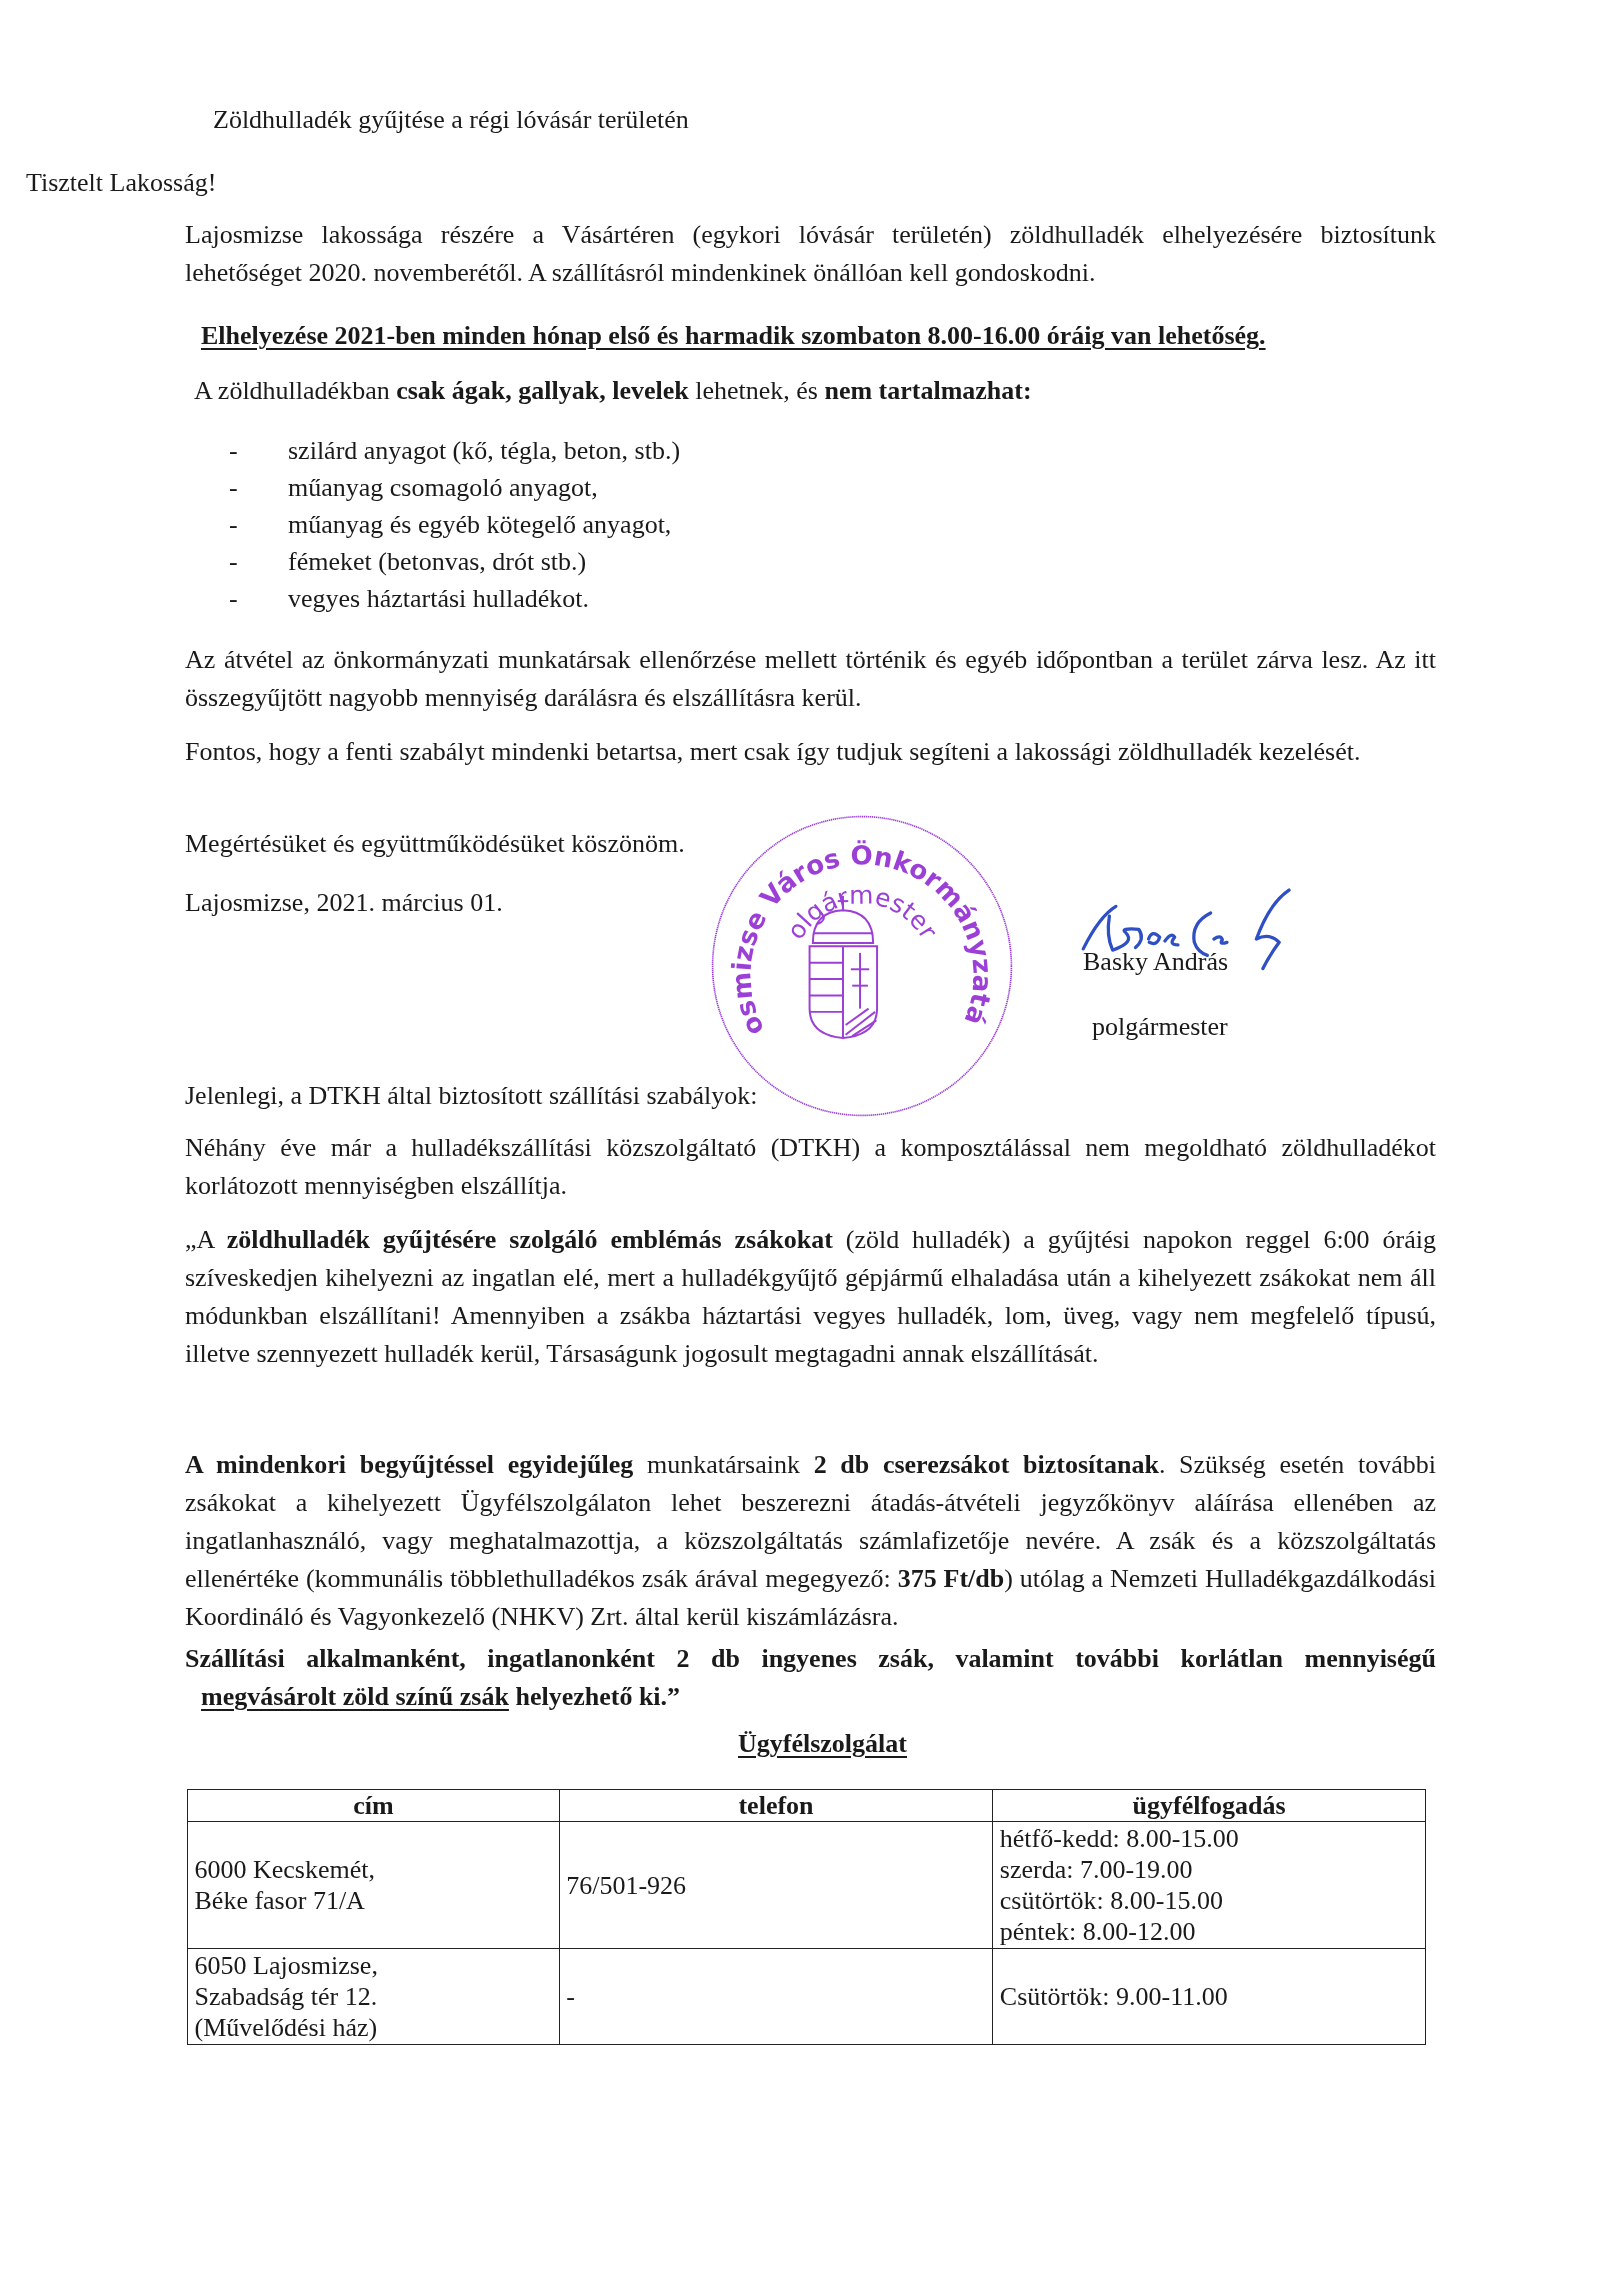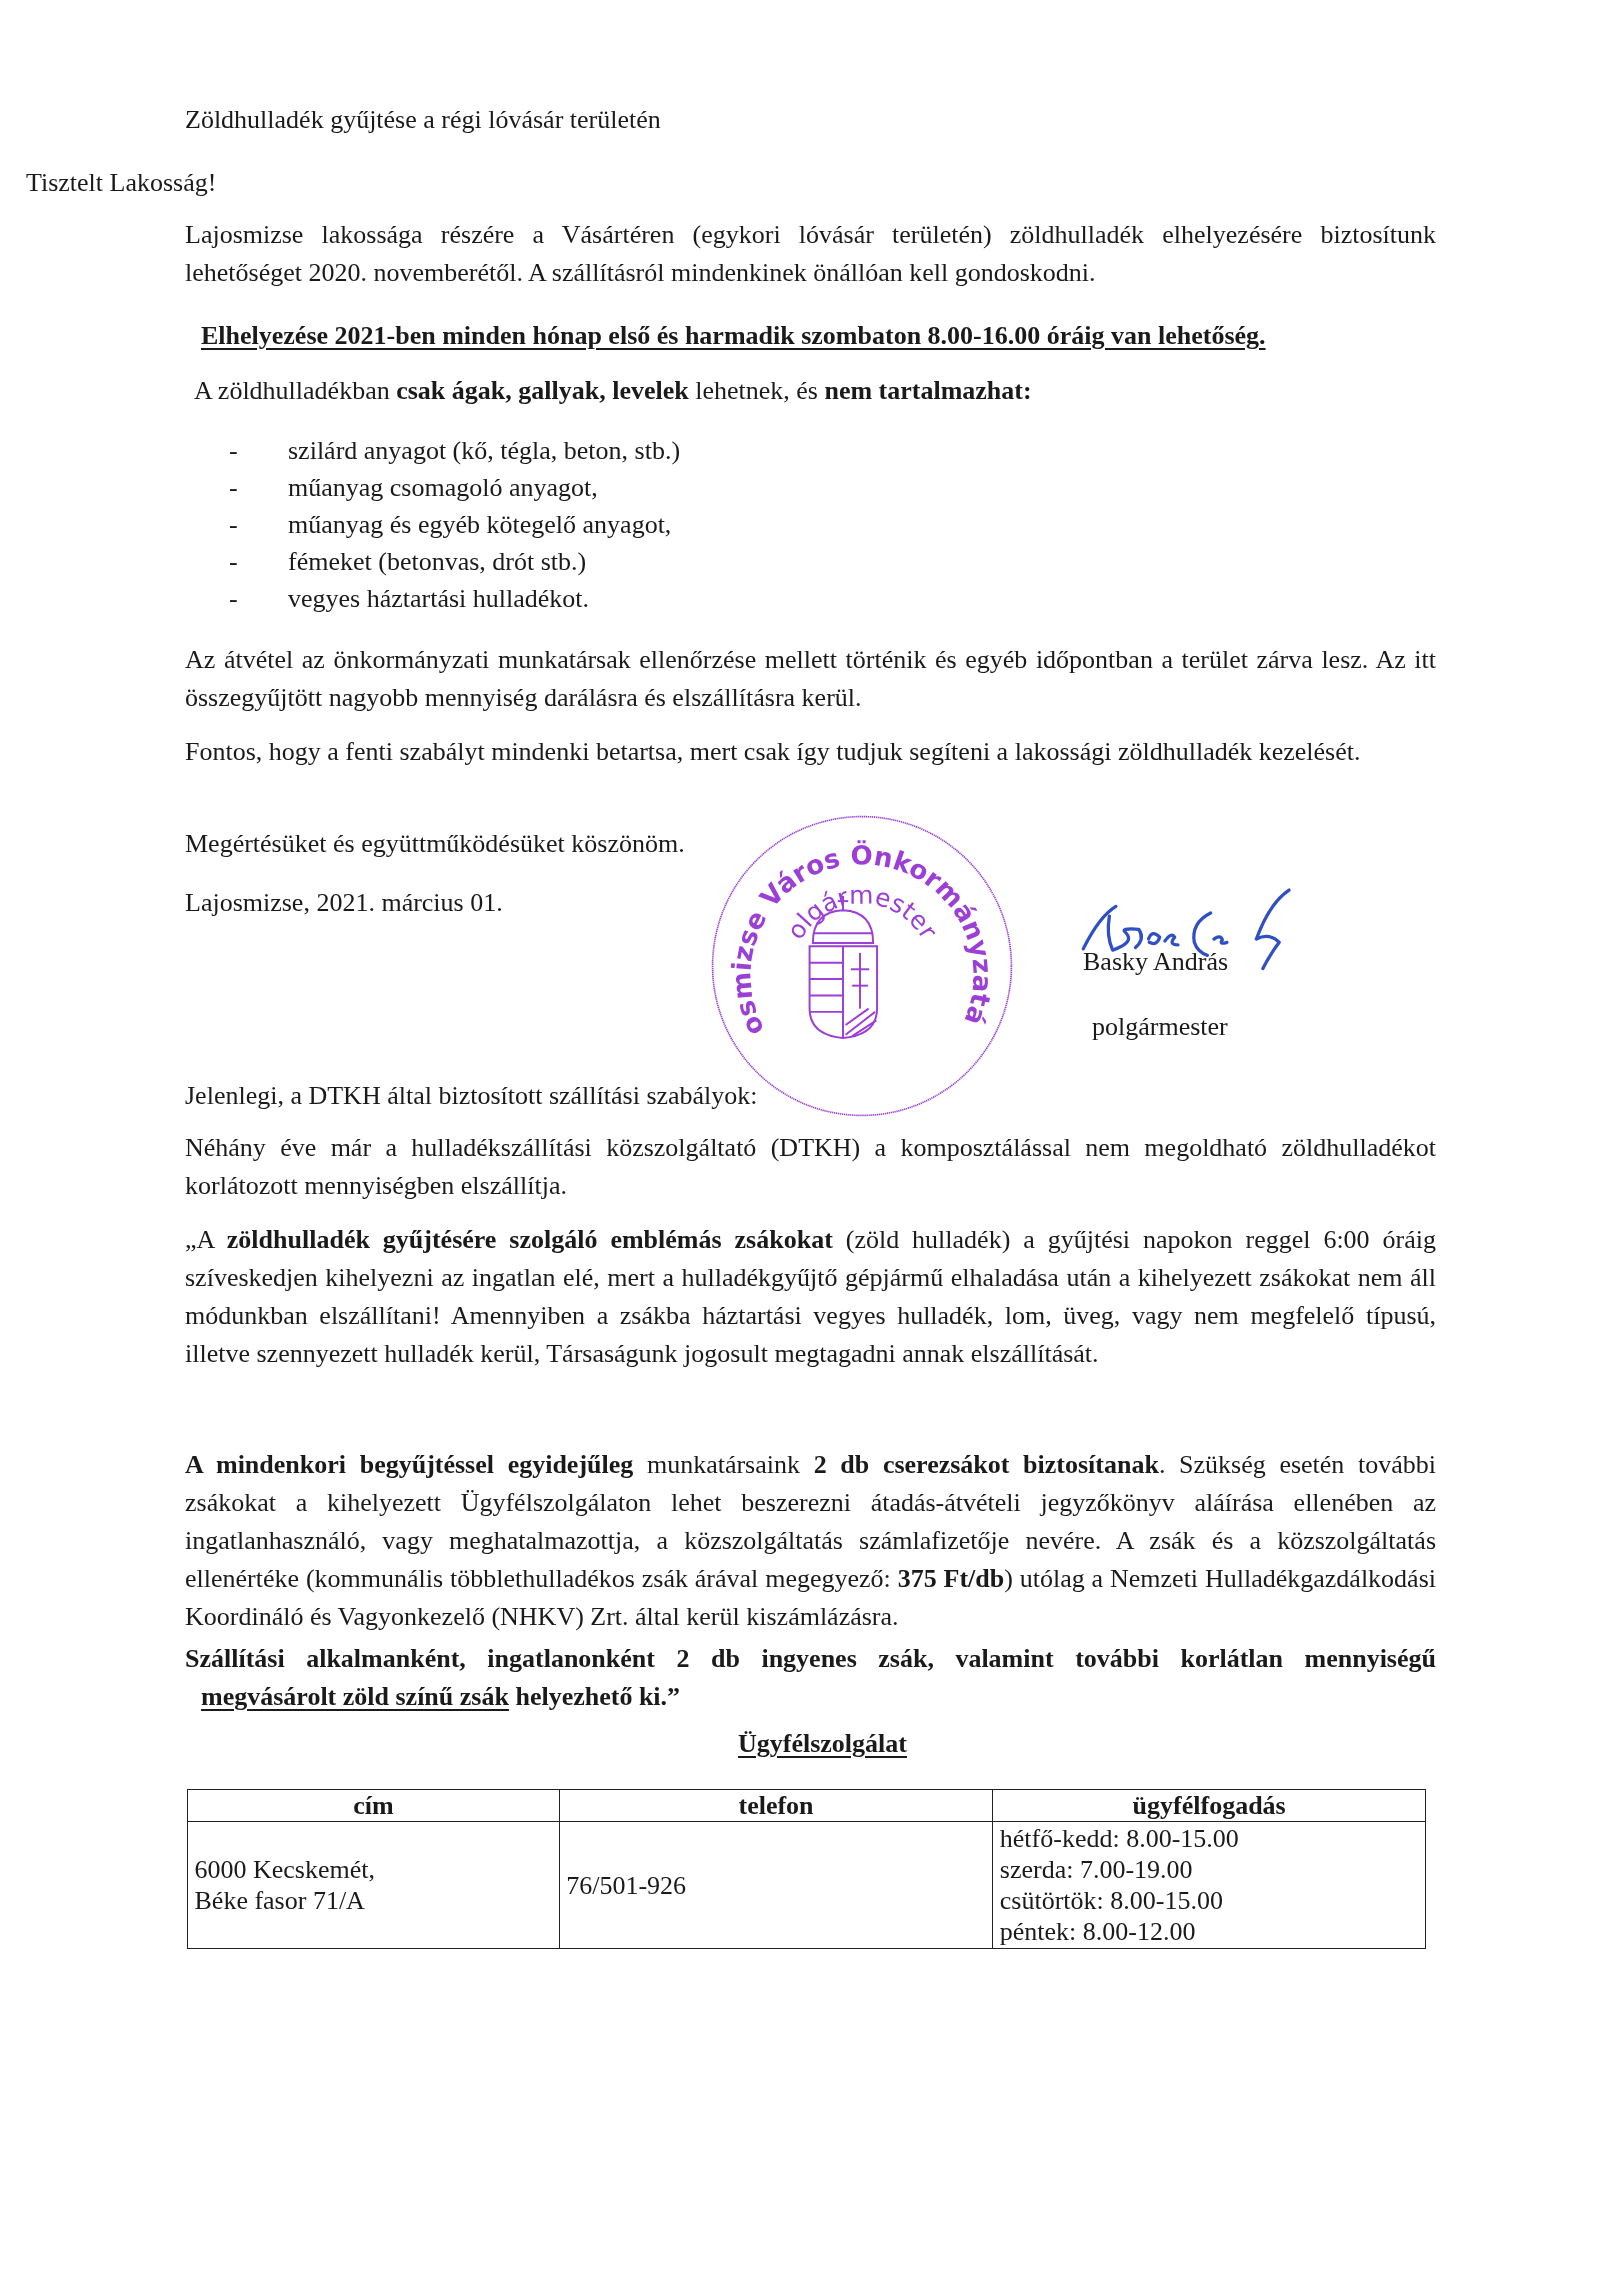--- a/index.html
+++ b/index.html
@@ -7,21 +7,21 @@
     width: 1623px; height: 2295px; position: relative; overflow: hidden;
     font-family: "Liberation Serif", "DejaVu Serif", serif;
     color: #1a1a1a;
     font-size: 26px;
   }
   .blk { position: absolute; left: 185px; width: 1251px; line-height: 38px; }
   .just { text-align: justify; text-align-last: left; }
   b { font-weight: bold; }
   .u { text-decoration: underline; text-decoration-thickness: 2px; text-underline-offset: 3.9px; margin-left: 16px; }
 
-  #title { top: 101px; }
+  #title { top: 101px; margin-left: 28px; }
   #greeting { top: 164px; left: 0; width: 1623px; text-align: left; padding-left: 26px; box-sizing: border-box; }
   #intro { top: 216px; }
   #schedule { top: 317px; font-weight: bold; }
   #allowed { top: 372px; left: 194px; }
 
   #list { position: absolute; top: 432px; left: 229px; margin: 0; padding: 0; list-style: none; }
   #list li { line-height: 37px; height: 37px; display: flex; }
   #list .dash { width: 59px; }
 
   #p-atvetel { top: 641px; }
@@ -179,15 +179,26 @@
         <span class="cell-line">Béke fasor 71/A</span>
       </td>
       <td>76/501-926</td>
       <td>
         <span class="cell-line">hétfő-kedd: 8.00-15.00</span>
         <span class="cell-line">szerda: 7.00-19.00</span>
         <span class="cell-line">csütörtök: 8.00-15.00</span>
         <span class="cell-line">péntek: 8.00-12.00</span>
       </td>
     </tr>
+    <tr class="r2">
+      <td>
+        <span class="cell-line">6050 Lajosmizse,</span>
+        <span class="cell-line">Szabadság tér 12.</span>
+        <span class="cell-line">(Művelődési ház)</span>
+      </td>
+      <td>-</td>
+      <td>
+        <span class="cell-line">Csütörtök: 9.00-11.00</span>
+      </td>
+    </tr>
   </tbody>
 </table>
 
 
 </body></html>

